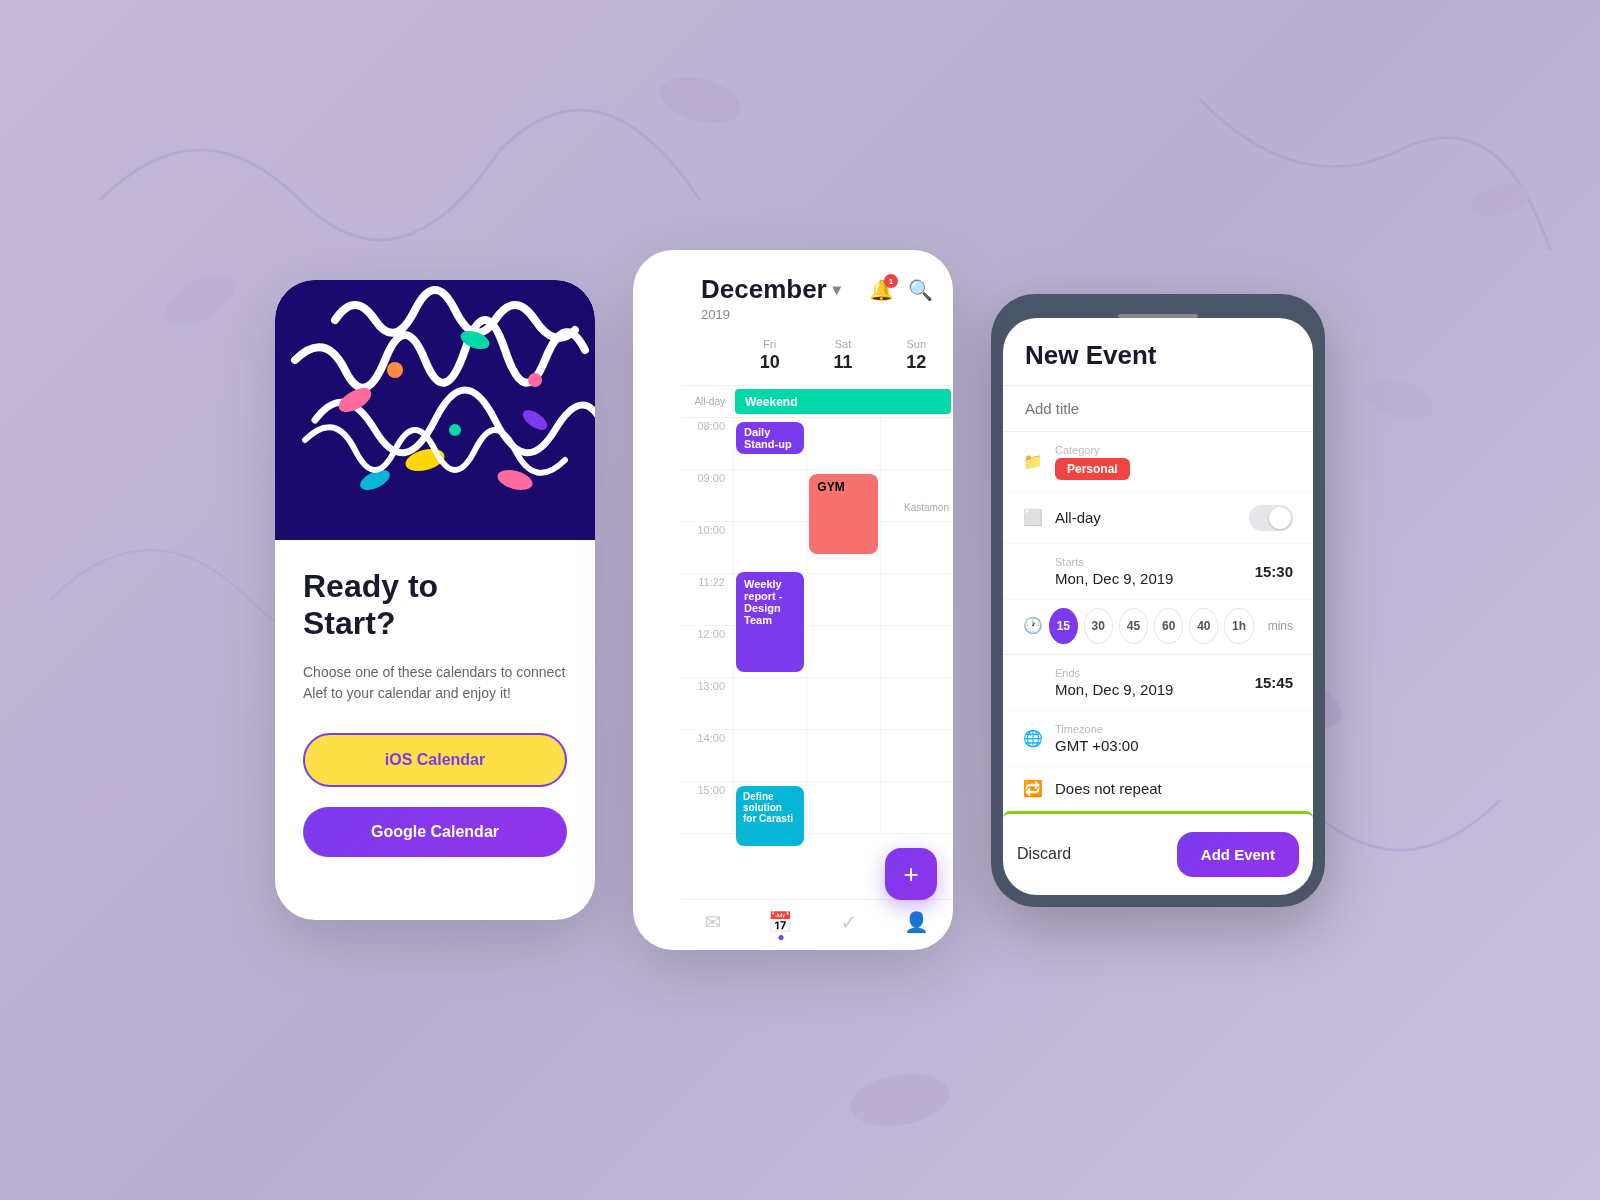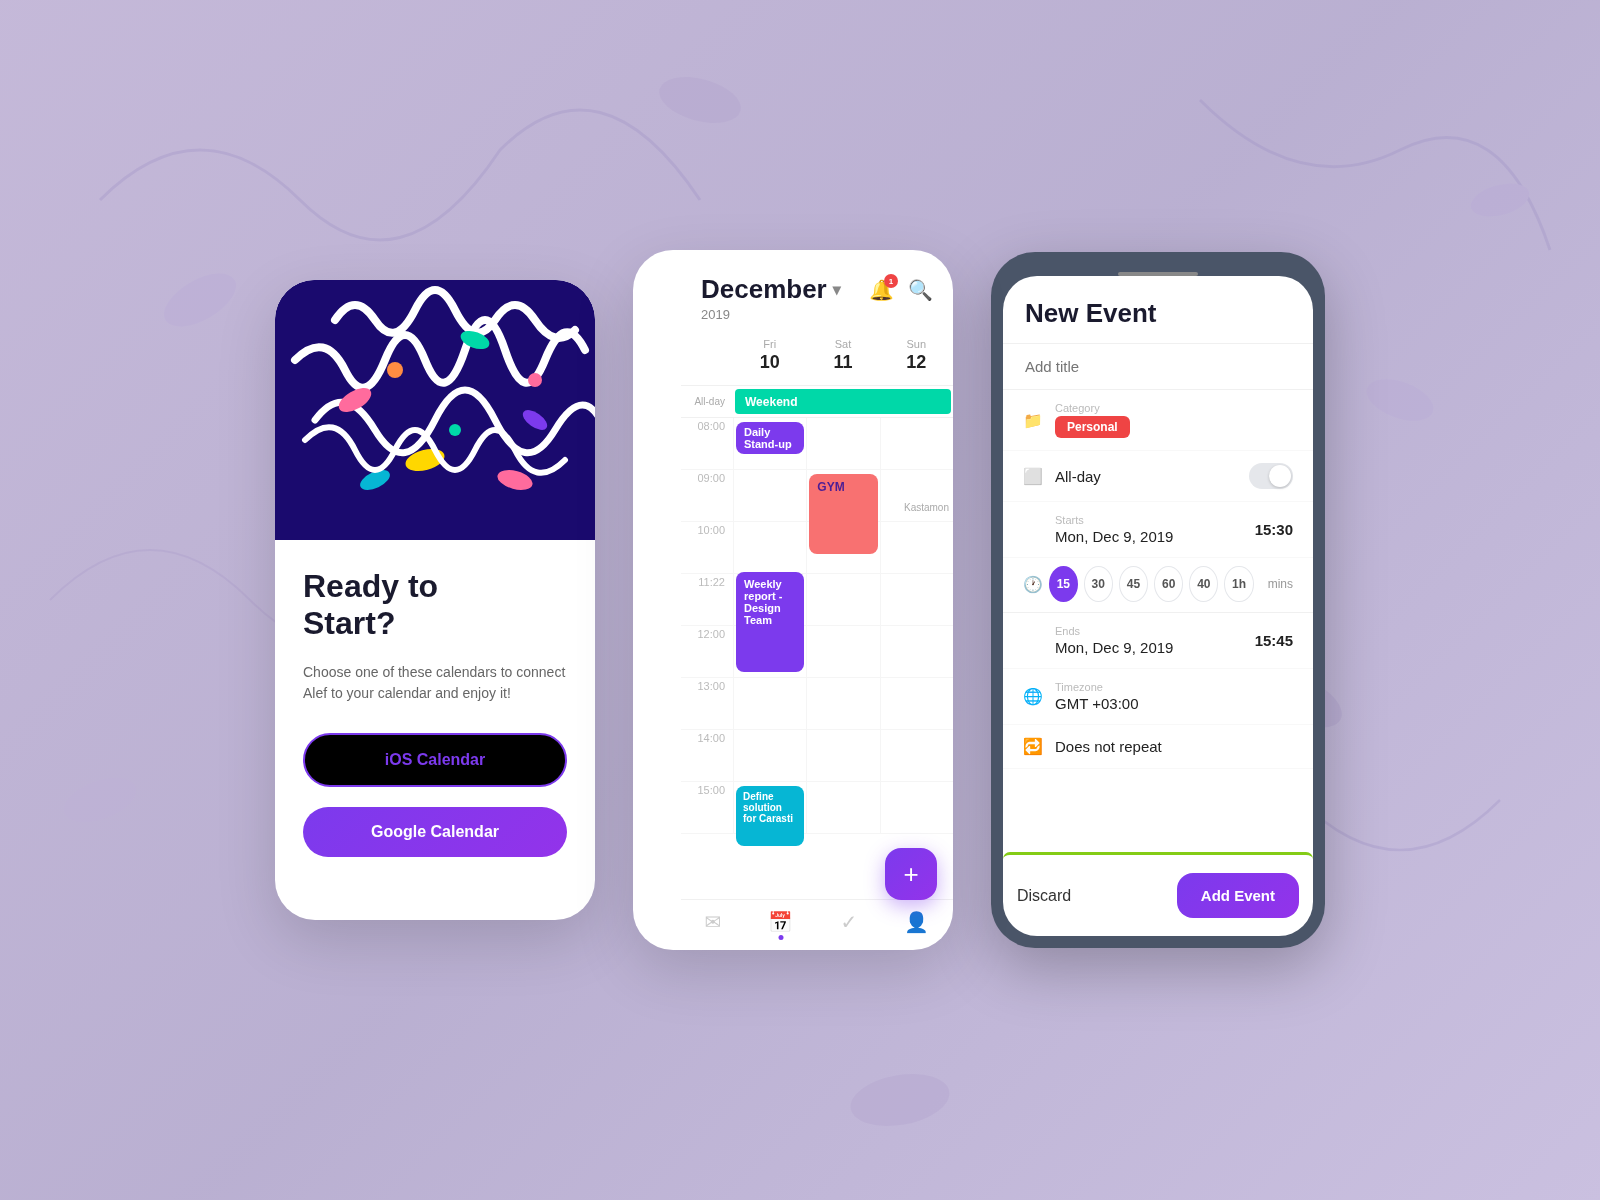--- a/index.html
+++ b/index.html
@@ -82,21 +82,21 @@
       font-size: 14px;
       color: #666;
       line-height: 1.55;
     }
 
     .btn-ios {
       width: 100%;
       padding: 16px;
       border: 2px solid #7c3aed;
       border-radius: 30px;
-      background: #000000;
+      background: #fde047;
       color: #7c3aed;
       font-size: 16px;
       font-weight: 600;
       cursor: pointer;
       text-align: center;
       margin-top: 8px;
     }
 
     .btn-google {
       width: 100%;
@@ -281,21 +281,21 @@
       z-index: 2;
     }
 
     .event-gym {
       position: absolute;
       left: 2px;
       right: 2px;
       top: 4px;
       background: #f87171;
       border-radius: 8px;
-      color: #4c1d95;
+      color: #000000;
       font-size: 12px;
       font-weight: 700;
       padding: 6px 8px;
       height: 80px;
       z-index: 2;
     }
 
     .event-kastamon {
       position: absolute;
       right: 4px;
@@ -387,21 +387,21 @@
     
     .phone-3-shell {
       background: #4a5568;
       border-radius: 44px;
       padding: 12px;
       box-shadow: 0 20px 60px rgba(0,0,0,0.25);
     }
 
     .phone-3 {
       width: 310px;
-      height: 660px;
+      height: 577px;
       border-radius: 34px;
       background: white;
       overflow: hidden;
       display: flex;
       flex-direction: column;
     }
 
     .phone-3-notch {
       width: 80px;
       height: 4px;

